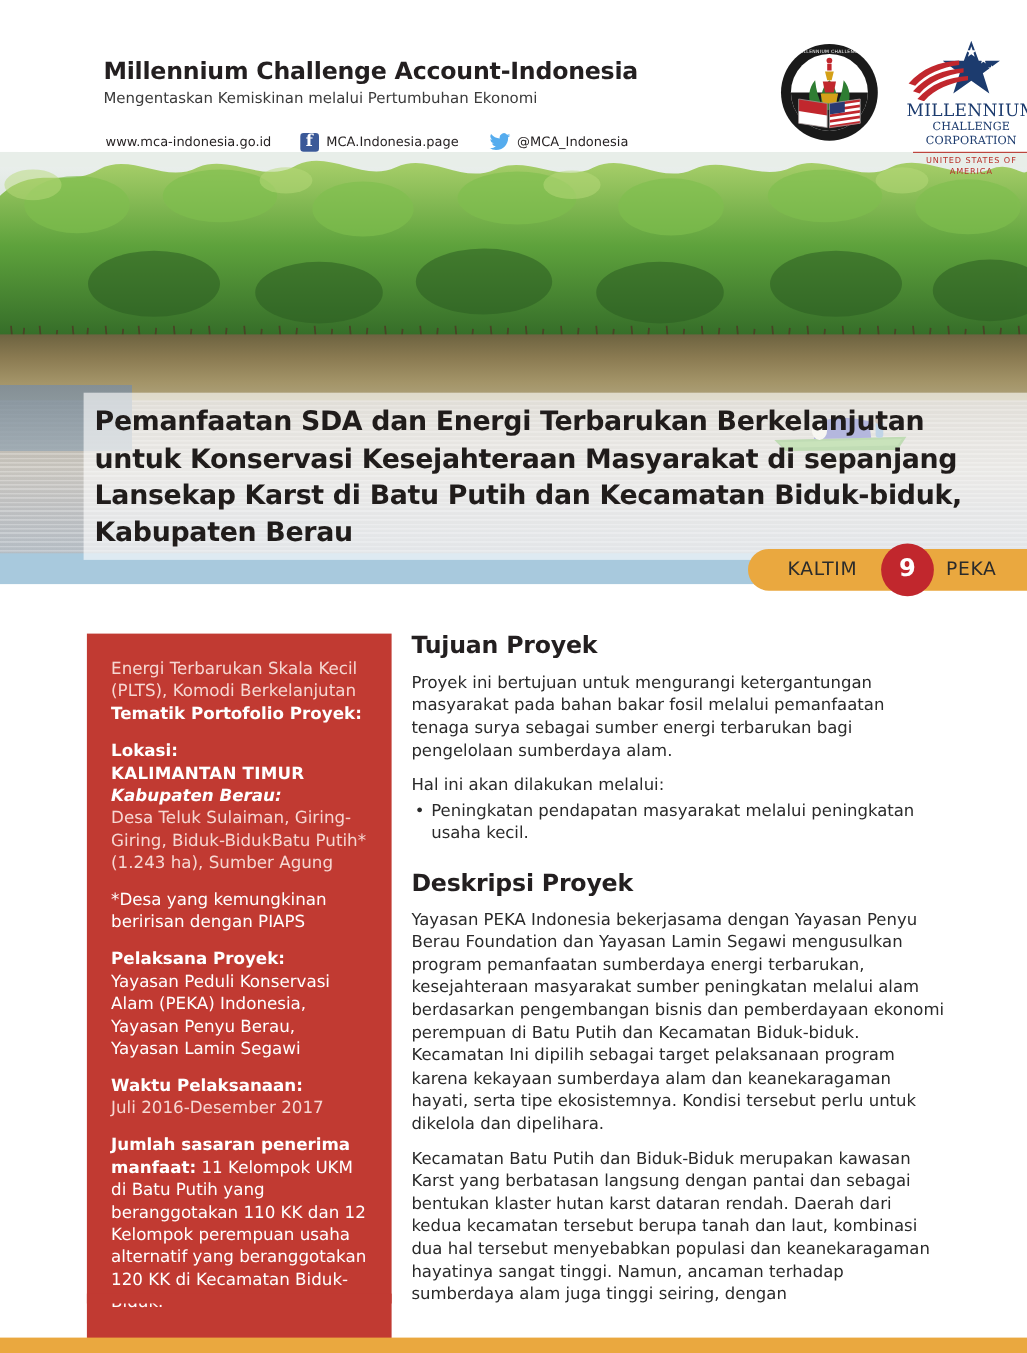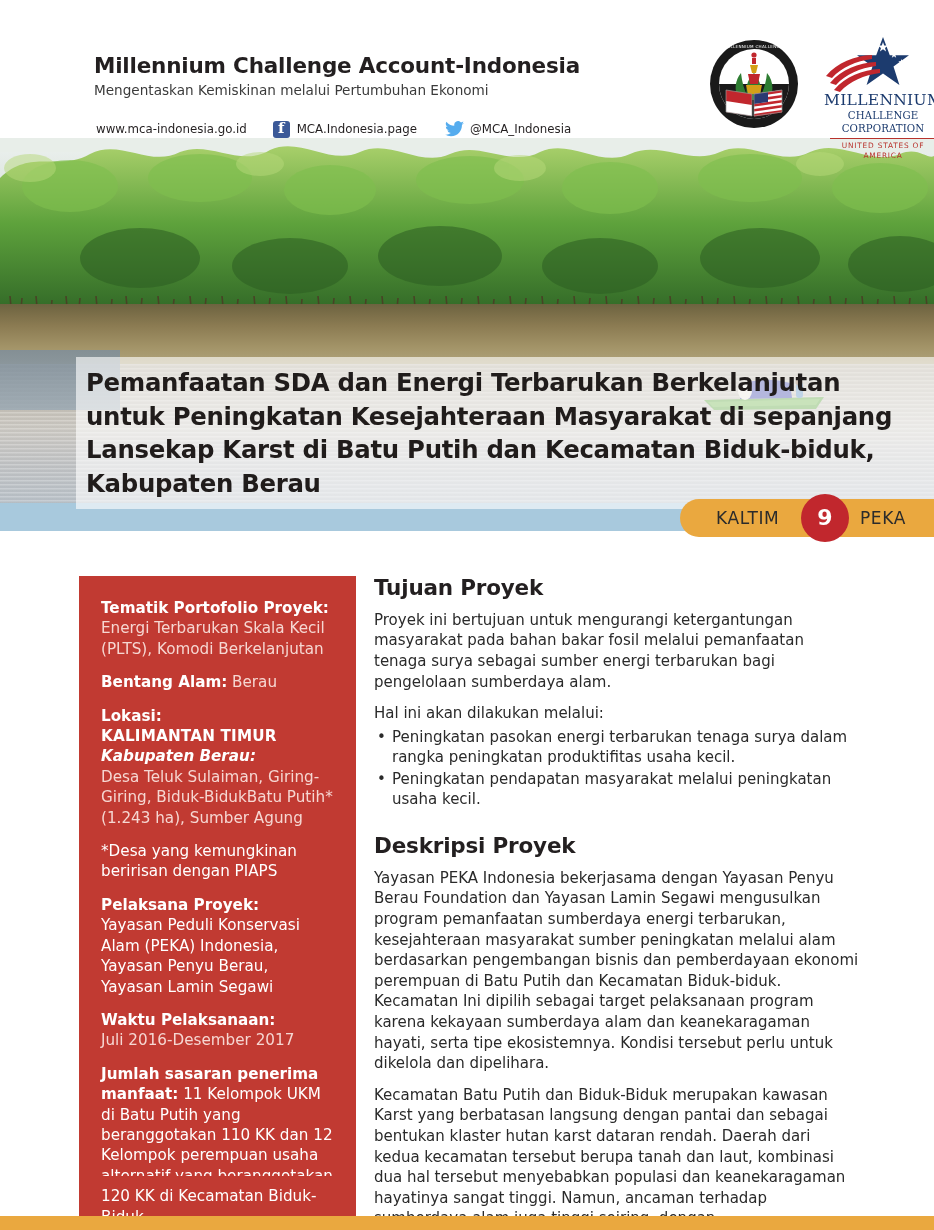--- a/index.html
+++ b/index.html
@@ -315,42 +315,39 @@
   <svg class="boat" viewBox="0 0 128 36">
     <path d="M4 22 L124 19 L116 31 L14 32 Z" fill="#5aa23c"></path>
     <path d="M8 24 L120 21 L116 27 L13 29 Z" fill="#77bb52" opacity="0.8"></path>
     <path d="M42 6 Q66 -2 90 5 L92 20 L40 21 Z" fill="#3a42a8"></path>
     <ellipse cx="45" cy="13" rx="7" ry="9" fill="#e9e6dd"></ellipse>
     <rect x="96" y="4" width="7" height="16" rx="3" fill="#5a8fc0"></rect>
     <circle cx="99" cy="4" r="3.4" fill="#8b6a4a"></circle>
   </svg>
 
   <div class="title-box">
-    <div class="title-text">Pemanfaatan SDA dan Energi Terbarukan Berkelanjutan untuk Peningkatan Kesejahteraan Masyarakat di sepanjang Lansekap Karst di Batu Putih dan Kecamatan Biduk-biduk, Kabupaten Berau</div>
+    <div class="title-text">Pemanfaatan SDA dan Energi Terbarukan Berkelanjutan untuk Konservasi Kesejahteraan Masyarakat di sepanjang Lansekap Karst di Batu Putih dan Kecamatan Biduk-biduk, Kabupaten Berau</div>
   </div>
 
   <div class="blue-bar"></div>
 
   <div class="badge">
     <div class="badge-left">KALTIM</div>
     <div class="badge-circle">9</div>
     <div class="badge-right">PEKA</div>
   </div>
 
   <div class="content">
 
     <aside class="sidebar">
       <div class="sb-block">
+        <div class="sb-line sb-n">Energi Terbarukan Skala Kecil (PLTS), Komodi Berkelanjutan</div>
         <div class="sb-line sb-b">Tematik Portofolio Proyek:</div>
-        <div class="sb-line sb-n">Energi Terbarukan Skala Kecil (PLTS), Komodi Berkelanjutan</div>
-      </div>
-
-      <div class="sb-block">
-        <div class="sb-line"><span class="sb-b">Bentang Alam:</span> <span class="sb-n">Berau</span></div>
-      </div>
+      </div>
+
 
       <div class="sb-block">
         <div class="sb-line sb-b">Lokasi:</div>
         <div class="sb-line sb-caps">KALIMANTAN TIMUR</div>
         <div class="sb-line sb-i">Kabupaten Berau:</div>
         <div class="sb-line sb-n">Desa Teluk Sulaiman, Giring-Giring, Biduk-BidukBatu Putih* (1.243 ha), Sumber Agung</div>
       </div>
 
       <div class="sb-block">
         <div class="sb-line sb-w">*Desa yang kemungkinan beririsan dengan PIAPS</div>
@@ -369,21 +366,20 @@
       <div class="sb-block">
         <div class="sb-line"><span class="sb-b">Jumlah sasaran penerima manfaat:</span> <span class="sb-w">11 Kelompok UKM di Batu Putih yang beranggotakan 110 KK dan 12 Kelompok perempuan usaha alternatif yang beranggotakan 120 KK di Kecamatan Biduk-Biduk.</span></div>
       </div>
     </aside>
 
     <main class="main">
       <h2 class="h2">Tujuan Proyek</h2>
       <p class="para">Proyek ini bertujuan untuk mengurangi ketergantungan masyarakat pada bahan bakar fosil melalui pemanfaatan tenaga surya sebagai sumber energi terbarukan bagi pengelolaan sumberdaya alam.</p>
       <p class="para tight">Hal ini akan dilakukan melalui:</p>
       <ul class="bullets">
-        <li>Peningkatan pasokan energi terbarukan tenaga surya dalam rangka peningkatan produktifitas usaha kecil.</li>
         <li>Peningkatan pendapatan masyarakat melalui peningkatan usaha kecil.</li>
       </ul>
 
       <h2 class="h2 second">Deskripsi Proyek</h2>
       <p class="para">Yayasan PEKA Indonesia bekerjasama dengan Yayasan Penyu Berau Foundation dan Yayasan Lamin Segawi mengusulkan program pemanfaatan sumberdaya energi terbarukan, kesejahteraan masyarakat sumber peningkatan melalui alam berdasarkan pengembangan bisnis dan pemberdayaan ekonomi perempuan di Batu Putih dan Kecamatan Biduk-biduk. Kecamatan Ini dipilih sebagai target pelaksanaan program karena kekayaan sumberdaya alam dan keanekaragaman hayati, serta  tipe ekosistemnya. Kondisi tersebut perlu untuk dikelola dan dipelihara.</p>
       <p class="para">Kecamatan Batu Putih dan Biduk-Biduk merupakan kawasan  Karst yang berbatasan langsung dengan pantai dan sebagai bentukan klaster hutan karst dataran rendah. Daerah dari kedua kecamatan tersebut berupa tanah dan laut, kombinasi dua hal tersebut menyebabkan populasi dan keanekaragaman hayatinya sangat tinggi. Namun, ancaman terhadap sumberdaya alam juga tinggi seiring, dengan</p>
     </main>
   </div>
 
   <div class="foot-red"></div>

